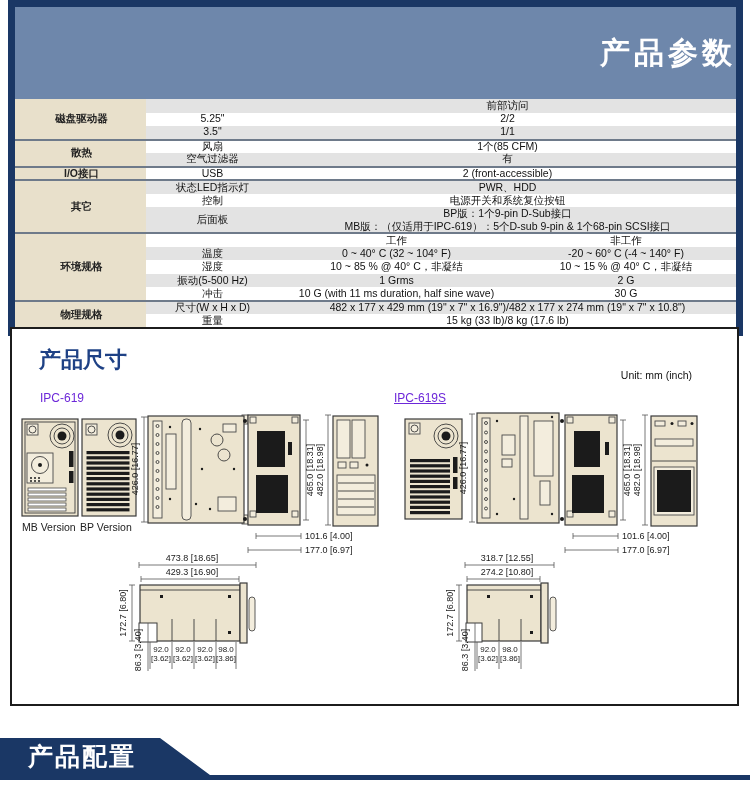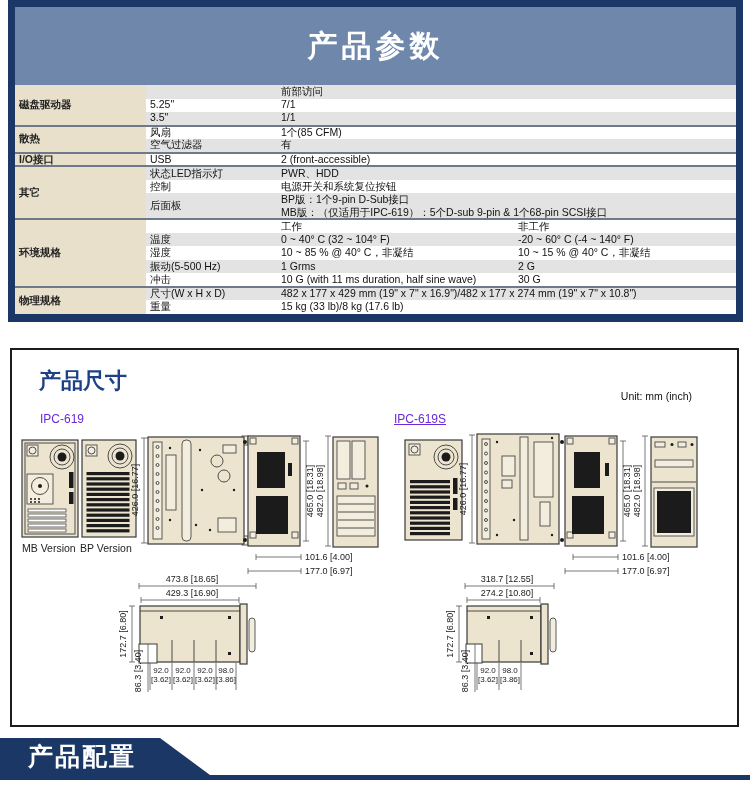--- a/index.html
+++ b/index.html
@@ -2,35 +2,35 @@
 <html><head>
 <meta charset="utf-8">
 <style>
   html,body{margin:0;padding:0;}
   body{width:750px;height:803px;position:relative;background:#fff;
        font-family:"Liberation Sans","DejaVu Sans",sans-serif;color:#111;overflow:hidden;}
 
   
   .top-frame{position:absolute;left:8px;top:0;width:735px;box-sizing:border-box;
              border:7px solid #1a3765;border-bottom-width:8px;background:#fff;}
-  .param-header{height:78px;background:#6e87ab;display:flex;align-items:center;justify-content:center;}
+  .param-header{height:92px;background:#6e87ab;display:flex;align-items:center;justify-content:flex-end;}
   .param-header span{color:#fff;font-size:30px;font-weight:bold;letter-spacing:4px;}
   table.spec{border-collapse:collapse;width:100%;table-layout:fixed;}
   table.spec tr{height:13.5px;}
   table.spec tr.tall{height:24px;}
   table.spec td{font-size:10.5px;line-height:1.12;padding:0 2px 0 4px;vertical-align:middle;
-                overflow:hidden;white-space:nowrap;}
+                overflow:hidden;white-space:nowrap;text-align:center;}
   td.cat{background:#e8e0cb;font-weight:bold;padding-left:15px;color:#222;}
   tr.gray td:not(.cat){background:#e3e3e3;}
   tr.white td:not(.cat){background:#ffffff;}
   tr.gstart td{border-top:2px solid #6e7a8a;}
   td.val div{line-height:12.6px;}
 
   
-  .dims-box{position:absolute;left:10px;top:348px;width:729px;height:379px;box-sizing:border-box;
+  .dims-box{position:absolute;left:10px;top:327px;width:729px;height:379px;box-sizing:border-box;
             border:2px solid #1c1c1c;background:#fff;}
   .dims-title{position:absolute;left:27px;top:16px;font-size:22px;font-weight:bold;color:#1e4185;}
   .unit-label{position:absolute;right:45px;top:40px;font-size:10.5px;color:#111;}
   .model-label{position:absolute;top:62px;font-size:12px;color:#6d28d9;}
   #m619{left:28px;} #m619s{left:382px;text-decoration:underline;}
   svg.draw{position:absolute;top:80px;}
   #svg619{left:8px;} #svg619s{left:390px;}
 
   
   .bx{fill:#ece4cf;stroke:#3a3a3a;stroke-width:1.2;}
@@ -65,21 +65,21 @@
         <col>
       </colgroup>
     <tbody id="spec-body">
         <tr class="gray">
           <td class="cat" rowspan="3">磁盘驱动器</td>
           <td class="sub"></td>
           <td class="val" colspan="2">前部访问</td>
         </tr>
         <tr class="white">
           <td class="sub">5.25"</td>
-          <td class="val" colspan="2">7/1</td>
+          <td class="val" colspan="2">2/2</td>
         </tr>
         <tr class="gray">
           <td class="sub">3.5"</td>
           <td class="val" colspan="2">1/1</td>
         </tr>
         <tr class="white gstart">
           <td class="cat" rowspan="2">散热</td>
           <td class="sub">风扇</td>
           <td class="val" colspan="2">1个(85 CFM)</td>
         </tr>

